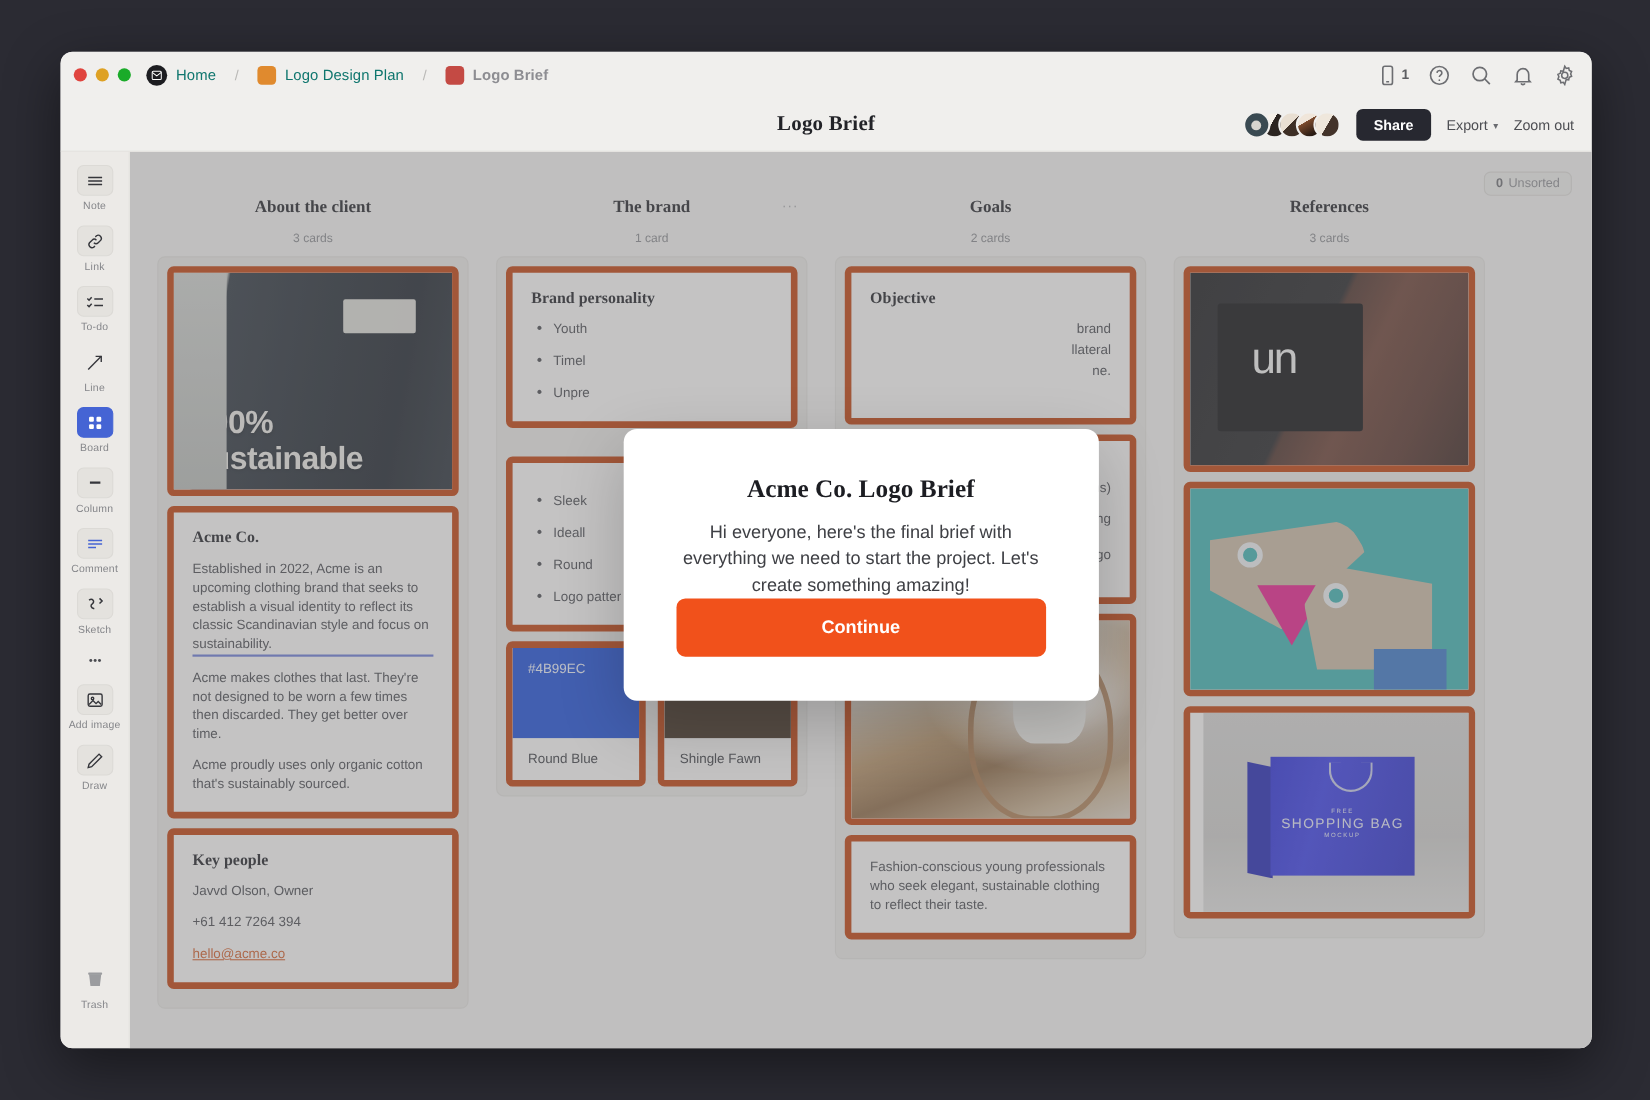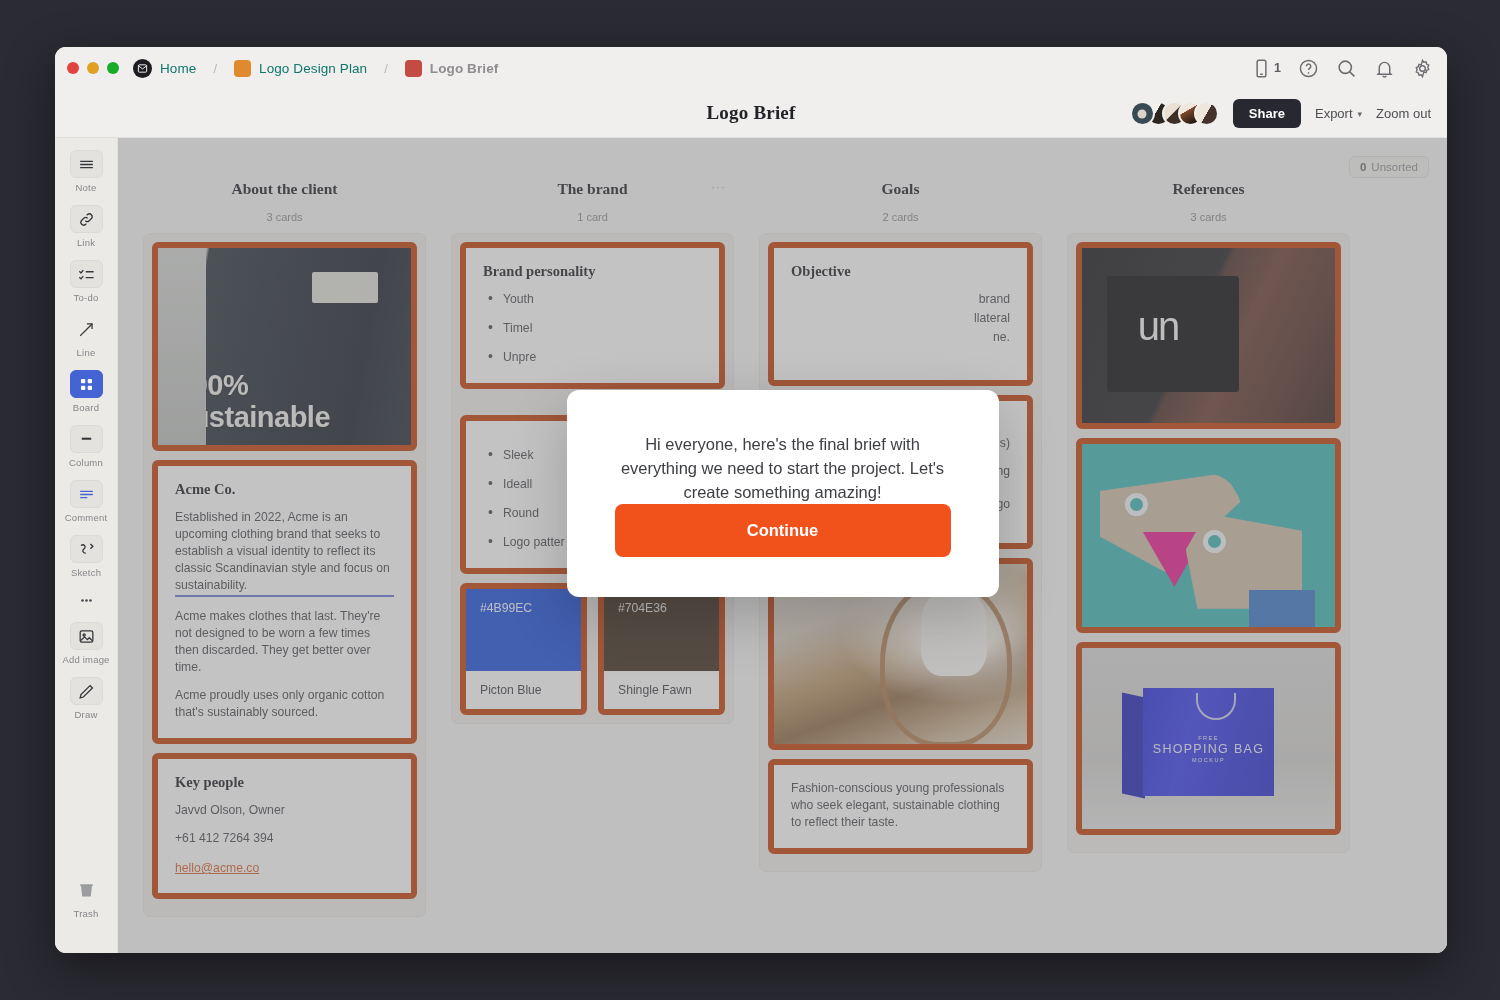--- a/index.html
+++ b/index.html
@@ -219,20 +219,21 @@
   }
   .ref2 .h1{left:17%;top:27%;}
   .ref2 .h2{left:48%;top:47%;}
   .ref2 .blue{
     position:absolute;right:8%;bottom:0;width:26%;height:20%;background:#3b77c6;
   }
   .ref3{
     height:181px;
     background:linear-gradient(180deg,#d7d6d4 0%,#cfcecb 62%,#e2e1df 100%);
     position:relative;
+    margin-left:12px;
   }
   .ref3 .bag{
     position:absolute; left:24%; top:22%; width:52%; height:60%;
     background:linear-gradient(105deg,#2b2fd9 0%,#3a3ee8 35%,#2a2ec9 100%);
   }
   .ref3 .bagside{
     position:absolute; left:16%; top:26%; width:9%; height:56%;
     background:#2226b4; transform:skewY(12deg);
   }
   .ref3 .handle{
@@ -554,21 +555,21 @@
                   <li>Logo patter</li>
                 </ul>
               </div>
             </div>
 
             <div style="display:flex; gap:11px;">
               <div class="card tight" style="flex:1;margin-bottom:0;">
                 <div class="swatch" style="background:#1d4ed8">
                   <span>#4B99EC</span>
                 </div>
-                <div class="swatch-label">Picton Blue</div>
+                <div class="swatch-label">Round Blue</div>
               </div>
               <div class="card tight" style="flex:1;margin-bottom:0;">
                 <div class="swatch" style="background:#3f2d1e">
                   <span>#704E36</span>
                 </div>
                 <div class="swatch-label">Shingle Fawn</div>
               </div>
             </div>
 
           </div>
@@ -648,20 +649,21 @@
               </div>
             </div>
 
           </div>
         </div>
 
       </div>
 
       <div id="modal-overlay">
         <div id="modal">
+          <div id="modal-title" class="serif">Acme Co. Logo Brief</div>
           <div id="modal-body">Hi everyone, here's the final brief with everything we need to start the project. Let's create something amazing!</div>
           <button id="continue-btn">Continue</button>
         </div>
       </div>
 
     </div>
   </div>
 </div>
 
 </body></html>

